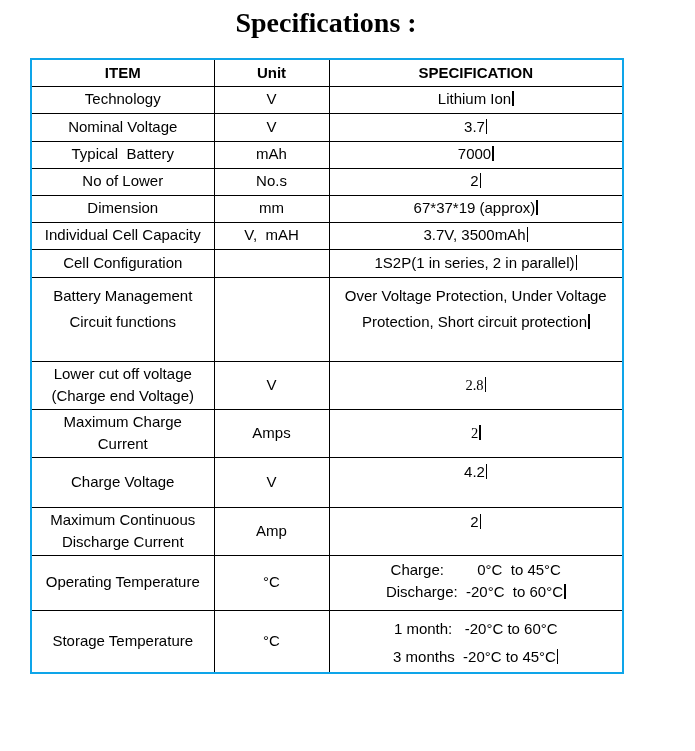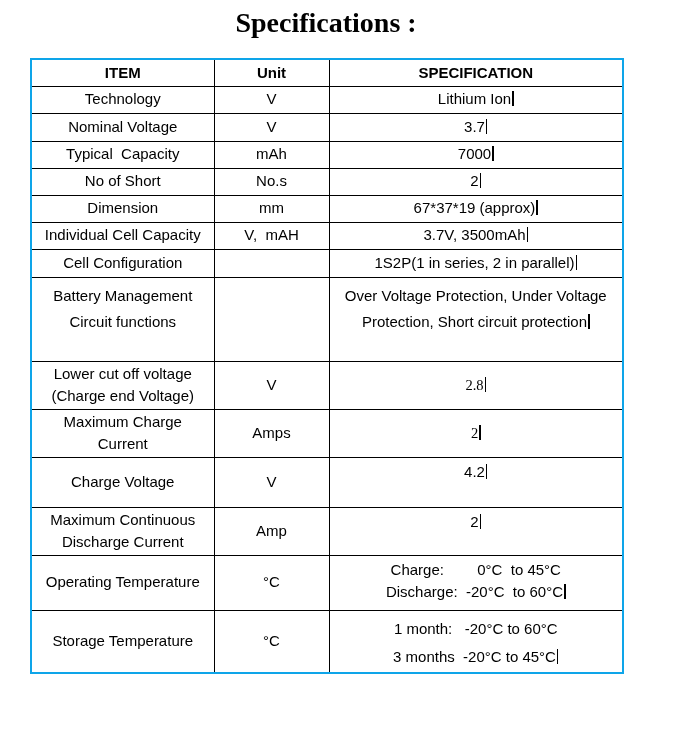--- a/index.html
+++ b/index.html
@@ -128,27 +128,27 @@
     <td class="spec"><span class="spec-text">Lithium Ion</span><span class="caret" hidden=""></span></td>
   </tr>
 
   <tr>
     <td class="item">Nominal Voltage</td>
     <td class="unit">V</td>
     <td class="spec"><span class="spec-text">3.7</span><span class="caret" hidden=""></span></td>
   </tr>
 
   <tr>
-    <td class="item">Typical  Capacity</td>
+    <td class="item">Typical  Battery</td>
     <td class="unit">mAh</td>
     <td class="spec"><span class="spec-text">7000</span><span class="caret" hidden=""></span></td>
   </tr>
 
   <tr>
-    <td class="item">No of Short</td>
+    <td class="item">No of Lower</td>
     <td class="unit">No.s</td>
     <td class="spec"><span class="spec-text">2</span><span class="caret" hidden=""></span></td>
   </tr>
 
   <tr>
     <td class="item">Dimension</td>
     <td class="unit">mm</td>
     <td class="spec"><span class="spec-text">67*37*19 (approx)</span><span class="caret" hidden=""></span></td>
   </tr>
 

